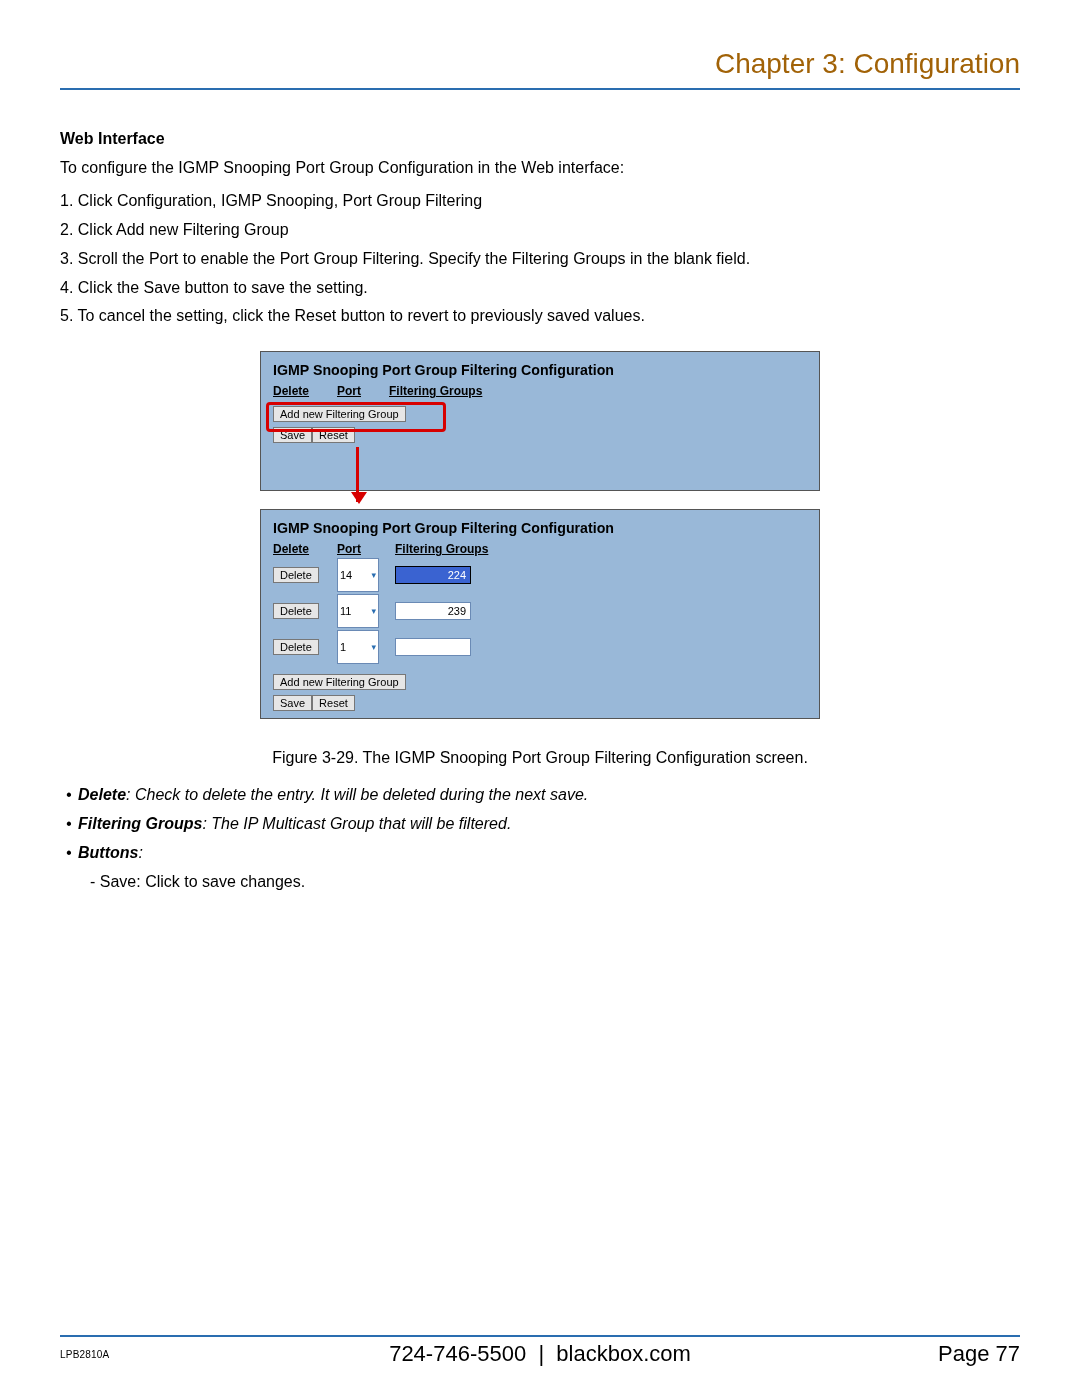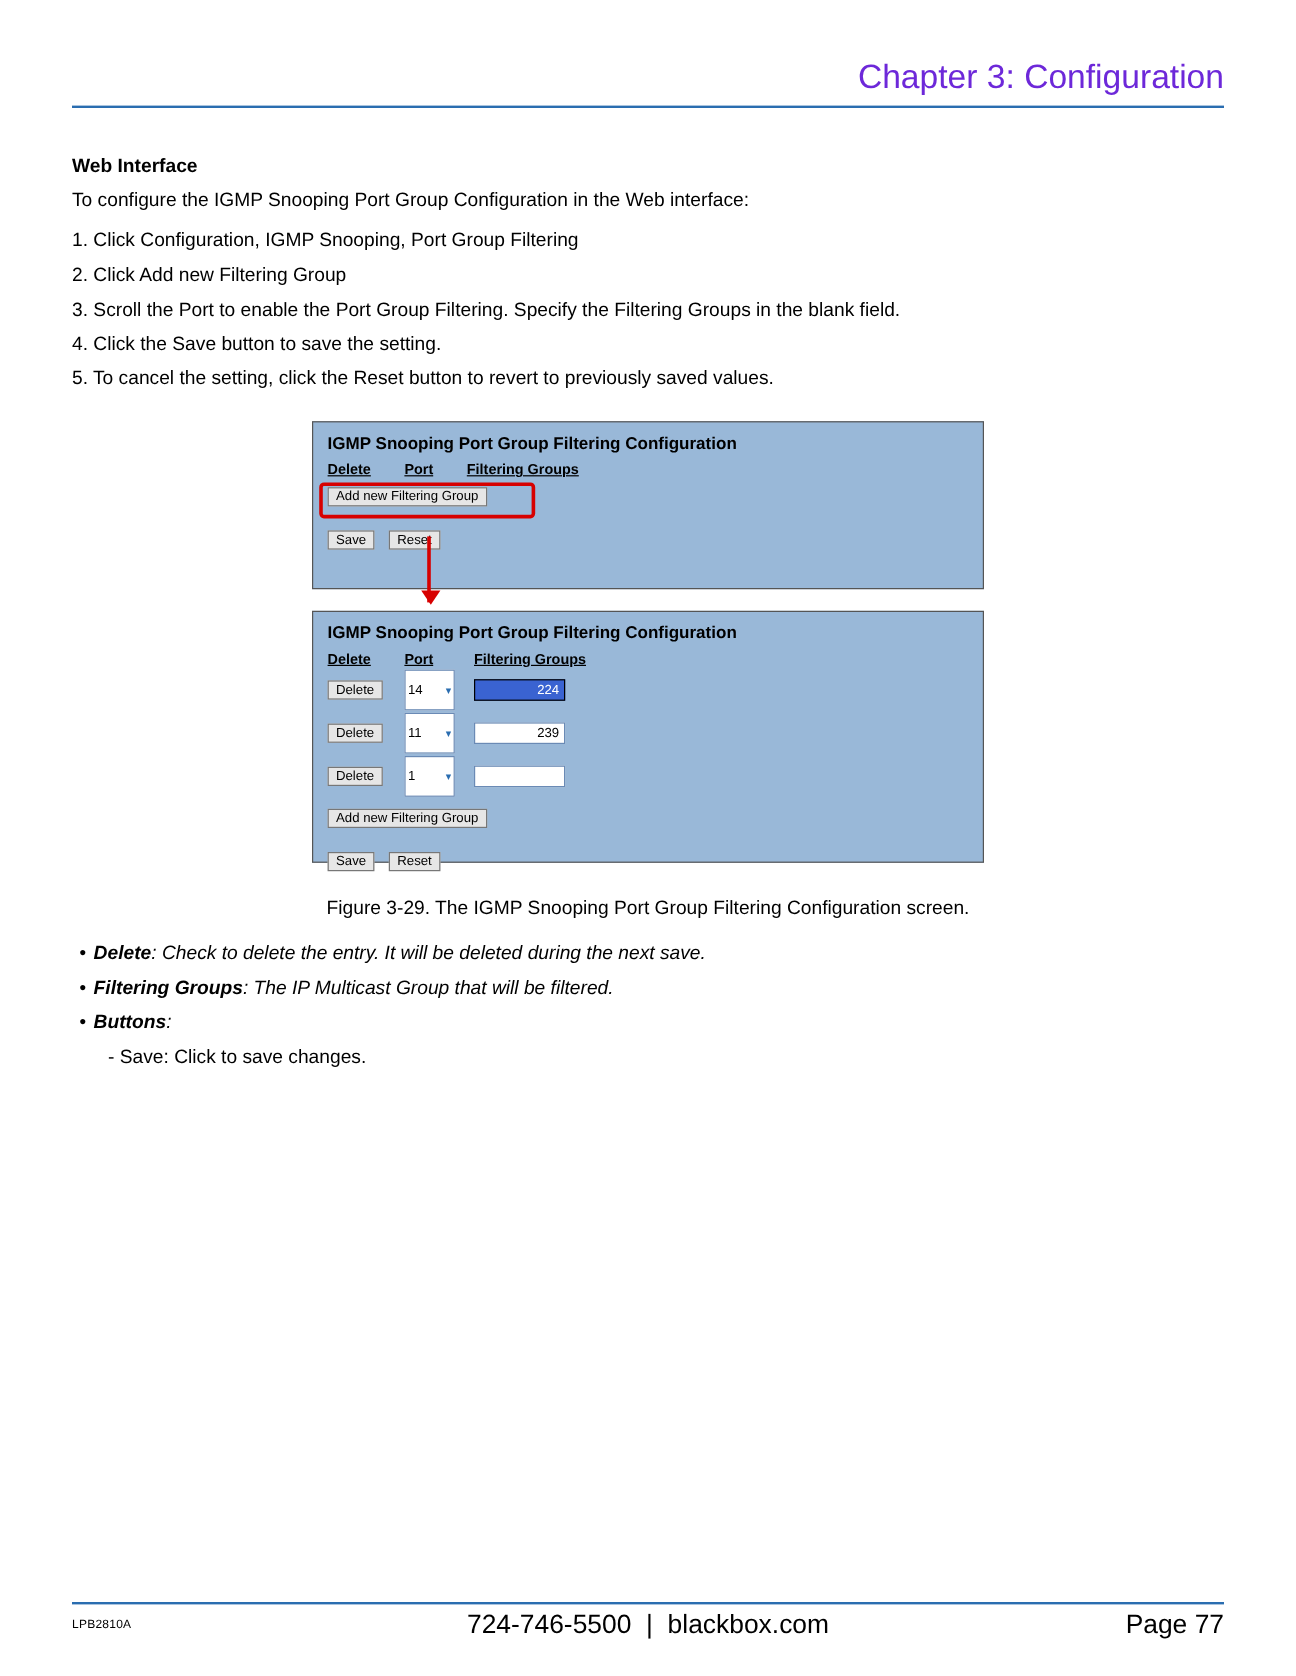--- a/index.html
+++ b/index.html
@@ -14,21 +14,21 @@
   .page {
     width: 1080px;
     height: 1397px;
     padding: 48px 60px 30px 60px;
     position: relative;
   }
   .chapter-title {
     text-align: right;
     font-size: 28px;
     font-weight: 400;
-    color: #6d28d9;
+    color: #a16207;
     padding-bottom: 8px;
     border-bottom: 2px solid #2a6db0;
     margin-bottom: 40px;
   }
   .section-title {
     font-weight: 600;
     font-size: 16px;
     margin-bottom: 6px;
   }
   .body-text {
@@ -135,21 +135,21 @@
   }
   .red-arrow::after {
     content: "";
     position: absolute;
     bottom: -2px;
     left: -8px;
     border-left: 8px solid transparent;
     border-right: 8px solid transparent;
     border-top: 12px solid #d70000;
   }
-  .btn-row { margin-top: 20px; display: flex; gap: 12px; }
+  .btn-row { margin-top: 5px; display: flex; gap: 0; }
   .figure-caption {
     text-align: center;
     font-size: 16px;
     margin: 30px 0 14px 0;
   }
   .param-list { margin: 6px 0; }
   .param-item {
     font-size: 16px;
     line-height: 1.8;
     padding-left: 6px;

